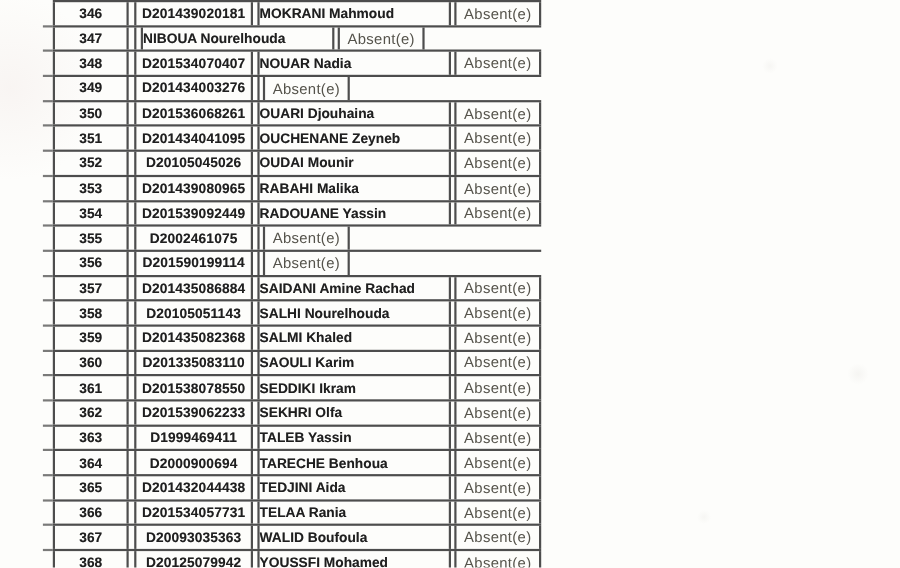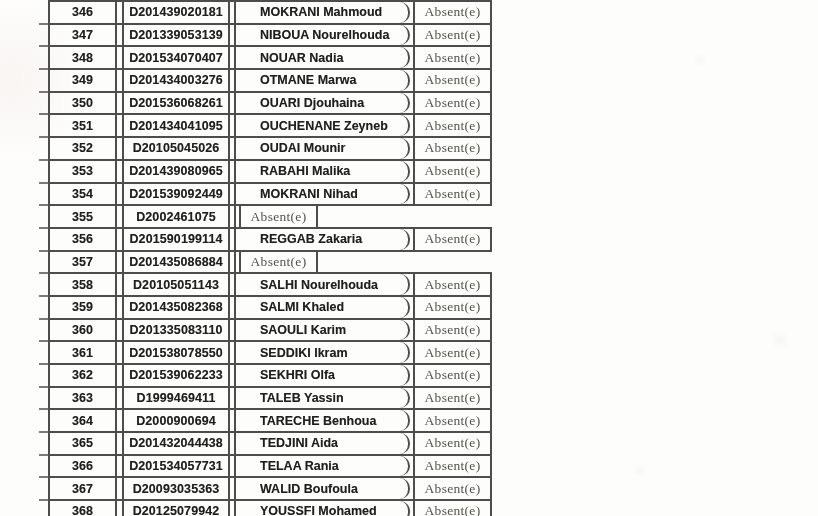--- a/index.html
+++ b/index.html
@@ -52,26 +52,26 @@
     font-size:12.5px;
     color:var(--text);
     white-space:nowrap;
     overflow:hidden;
     text-shadow:0 0 .4px rgba(40,40,40,.45);
   }
   .c-num{width:69px;border-left:2px solid var(--line);border-right:2px solid var(--line);}
   .c-gap1{width:7px;border-right:2px solid var(--line);}
   .c-id{width:106px;border-right:2px solid var(--line);letter-spacing:.1px;text-align:center;}
   .c-gap2{width:6px;border-right:2px solid var(--line);}
-  .c-name{width:174px;border-right:2px solid var(--line);justify-content:flex-start;padding-left:24px;border-radius:10px;}
+  .c-name{width:174px;border-right:2px solid var(--line);justify-content:flex-start;padding-left:0;}
   .c-gap3{width:5px;border-right:2px solid var(--line);}
   .c-absent{
     width:77px;
     border-right:2px solid var(--line);
-    font-family:Liberation Serif, serif;
+    font-family:Liberation Sans, sans-serif;
     font-weight:400;
     font-size:13.5px;
     color:var(--status);
     letter-spacing:.3px;
     text-shadow:none;
   }
 </style>
 </head>
 <body>
 
@@ -82,41 +82,39 @@
         <div class="cell c-gap1"></div>
         <div class="cell c-id">D201439020181</div>
         <div class="cell c-gap2"></div>
         <div class="cell c-name">MOKRANI Mahmoud</div>
         <div class="cell c-gap3"></div>
         <div class="cell c-absent">Absent(e)</div>
       </div>
       <div class="row">
         <div class="cell c-num">347</div>
         <div class="cell c-gap1"></div>
-        <div class="cell c-id">D201339053139</div>
         <div class="cell c-gap2"></div>
         <div class="cell c-name">NIBOUA Nourelhouda</div>
         <div class="cell c-gap3"></div>
         <div class="cell c-absent">Absent(e)</div>
       </div>
       <div class="row">
         <div class="cell c-num">348</div>
         <div class="cell c-gap1"></div>
         <div class="cell c-id">D201534070407</div>
         <div class="cell c-gap2"></div>
         <div class="cell c-name">NOUAR Nadia</div>
         <div class="cell c-gap3"></div>
         <div class="cell c-absent">Absent(e)</div>
       </div>
       <div class="row">
         <div class="cell c-num">349</div>
         <div class="cell c-gap1"></div>
         <div class="cell c-id">D201434003276</div>
         <div class="cell c-gap2"></div>
-        <div class="cell c-name">OTMANE Marwa</div>
         <div class="cell c-gap3"></div>
         <div class="cell c-absent">Absent(e)</div>
       </div>
       <div class="row">
         <div class="cell c-num">350</div>
         <div class="cell c-gap1"></div>
         <div class="cell c-id">D201536068261</div>
         <div class="cell c-gap2"></div>
         <div class="cell c-name">OUARI Djouhaina</div>
         <div class="cell c-gap3"></div>
@@ -147,46 +145,46 @@
         <div class="cell c-gap2"></div>
         <div class="cell c-name">RABAHI Malika</div>
         <div class="cell c-gap3"></div>
         <div class="cell c-absent">Absent(e)</div>
       </div>
       <div class="row">
         <div class="cell c-num">354</div>
         <div class="cell c-gap1"></div>
         <div class="cell c-id">D201539092449</div>
         <div class="cell c-gap2"></div>
-        <div class="cell c-name">MOKRANI Nihad</div>
+        <div class="cell c-name">RADOUANE Yassin</div>
         <div class="cell c-gap3"></div>
         <div class="cell c-absent">Absent(e)</div>
       </div>
       <div class="row">
         <div class="cell c-num">355</div>
         <div class="cell c-gap1"></div>
         <div class="cell c-id">D2002461075</div>
         <div class="cell c-gap2"></div>
         <div class="cell c-gap3"></div>
         <div class="cell c-absent">Absent(e)</div>
       </div>
       <div class="row">
         <div class="cell c-num">356</div>
         <div class="cell c-gap1"></div>
         <div class="cell c-id">D201590199114</div>
         <div class="cell c-gap2"></div>
-        <div class="cell c-name">REGGAB Zakaria</div>
         <div class="cell c-gap3"></div>
         <div class="cell c-absent">Absent(e)</div>
       </div>
       <div class="row">
         <div class="cell c-num">357</div>
         <div class="cell c-gap1"></div>
         <div class="cell c-id">D201435086884</div>
         <div class="cell c-gap2"></div>
+        <div class="cell c-name">SAIDANI Amine Rachad</div>
         <div class="cell c-gap3"></div>
         <div class="cell c-absent">Absent(e)</div>
       </div>
       <div class="row">
         <div class="cell c-num">358</div>
         <div class="cell c-gap1"></div>
         <div class="cell c-id">D20105051143</div>
         <div class="cell c-gap2"></div>
         <div class="cell c-name">SALHI Nourelhouda</div>
         <div class="cell c-gap3"></div>

